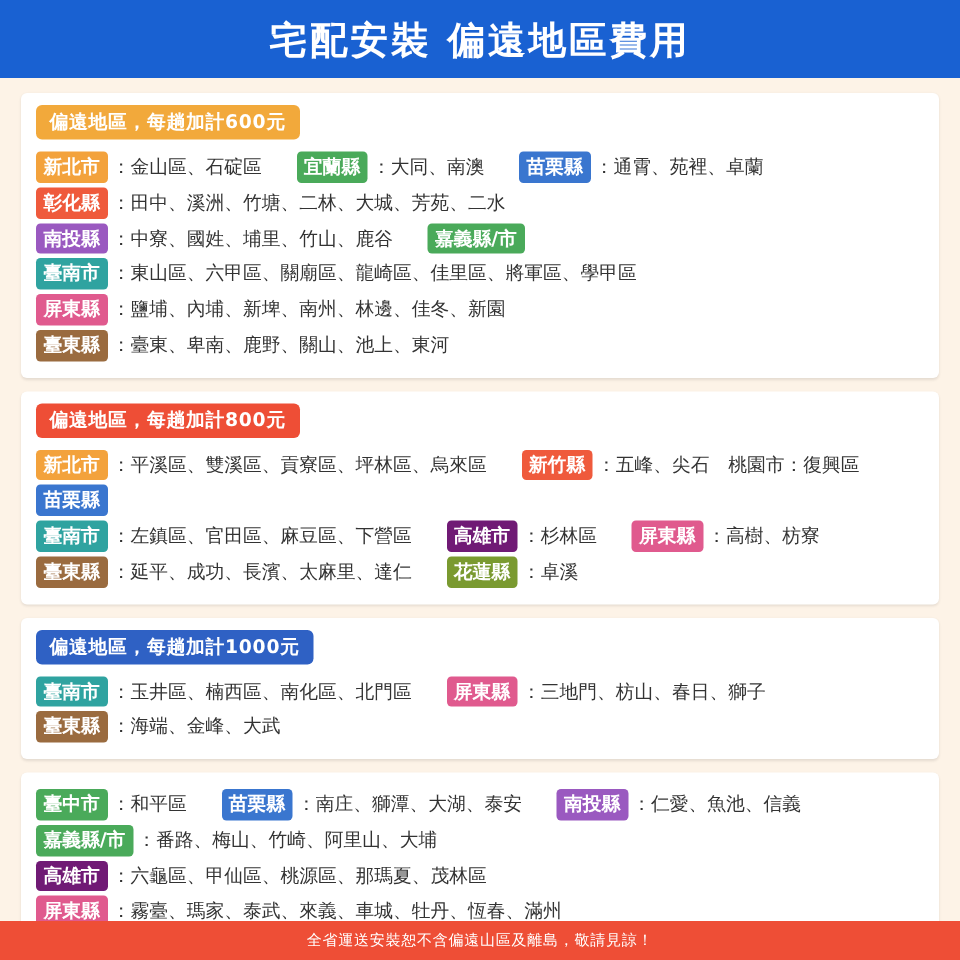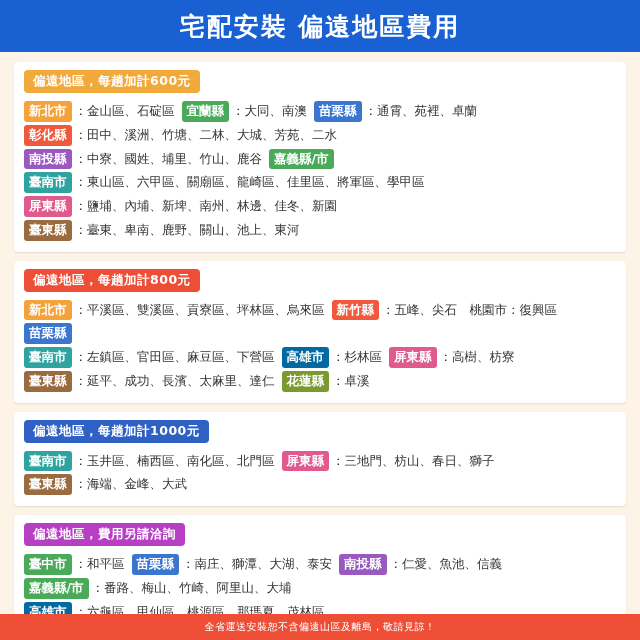--- a/index.html
+++ b/index.html
@@ -54,20 +54,21 @@
   .tag-800  { background: #ee4e36; }
   .tag-1000 { background: #2f61c4; }
   .tag-ask  { background: #b63fc4; }
 
   .row {
     display: flex;
     flex-wrap: wrap;
     align-items: baseline;
     margin: 3px 0 3px 0;
     line-height: 1.5;
+    gap: 16px;
   }
   .grp {
     display: inline-flex;
     align-items: baseline;
     margin-right: 7px;
     white-space: nowrap;
   }
   .region {
     display: inline-block;
     color: #ffffff;
@@ -83,21 +84,21 @@
   }
   
   .c-orange  { background: #f3a23c; }
   .c-red     { background: #ef5a3c; }
   .c-green   { background: #4aaa5a; }
   .c-blue    { background: #3a76cf; }
   .c-purple  { background: #9a59c0; }
   .c-teal    { background: #2fa3a0; }
   .c-pink    { background: #e05a8e; }
   .c-brown   { background: #9a6b3f; }
-  .c-cyan    { background: #0369a1; }
+  .c-cyan    { background: #701a75; }
   .c-olive   { background: #7a9a30; }
 
   
   .footer {
     position: absolute;
     left: 0; bottom: 0;
     width: 640px;
     height: 26px;
     background: #ee4e36;
     display: flex;
@@ -206,21 +207,21 @@
           <span class="grp">
             <span class="region c-pink">屏東縣</span>
             <span class="places">：三地門、枋山、春日、獅子</span>
           </span>
         </div><div class="row">
           <span class="grp">
             <span class="region c-brown">臺東縣</span>
             <span class="places">：海端、金峰、大武</span>
           </span>
         </div></div>
-      <div class="card"><div class="card-tag tag-ask">偏遠地區，費用另請洽詢</div><div class="row">
+      <div class="card"><div class="row">
           <span class="grp">
             <span class="region c-green">臺中市</span>
             <span class="places">：和平區</span>
           </span>
           <span class="grp">
             <span class="region c-blue">苗栗縣</span>
             <span class="places">：南庄、獅潭、大湖、泰安</span>
           </span>
           <span class="grp">
             <span class="region c-purple">南投縣</span>

